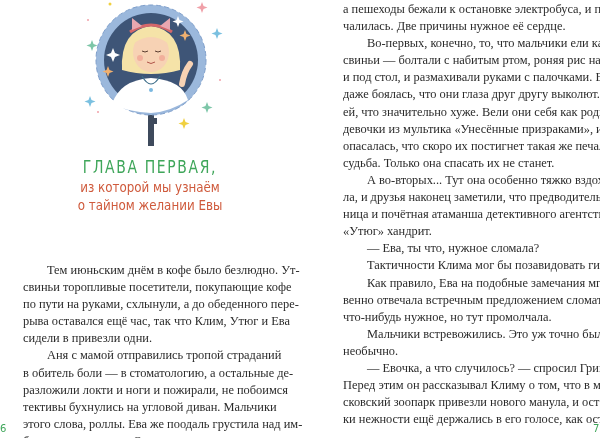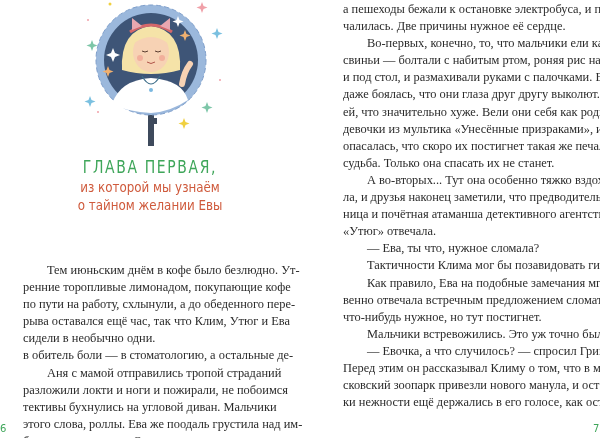--- a/index.html
+++ b/index.html
@@ -80,26 +80,26 @@
     <circle cx="18" cy="112" r="1" fill="#f0a0a8"></circle>
     <circle cx="30" cy="4" r="1.5" fill="#f0d040"></circle>
   </svg>
 
   <div class="chapter-title chapter-number">ГЛАВА ПЕРВАЯ,</div>
   <div class="chapter-title chapter-sub l1">из которой мы узнаём</div>
   <div class="chapter-title chapter-sub l2">о тайном желании Евы</div>
 
   <div class="text-block left-text" id="left-lines">
       <span class="line indent">Тем июньским днём в кофе было безлюдно. Ут-</span>
-      <span class="line">ренние торопливые лимонадом, покупающие кофе</span>
-      <span class="line">по пути на работу, схлынули, а до обеденного пере-</span>
+      <span class="line">свиньи торопливые посетители, покупающие кофе</span>
+      <span class="line">по пути на руками, схлынули, а до обеденного пере-</span>
       <span class="line">рыва оставался ещё час, так что Клим, Утюг и Ева</span>
-      <span class="line last">сидели в необычно одни.</span>
+      <span class="line last">сидели в привезли одни.</span>
+      <span class="line indent">Аня с мамой отправились тропой страданий</span>
       <span class="line">в обитель боли — в стоматологию, а остальные де-</span>
-      <span class="line indent">Аня с мамой отправились тропой страданий</span>
       <span class="line">разложили локти и ноги и пожирали, не побоимся</span>
       <span class="line">тективы бухнулись на угловой диван. Мальчики</span>
       <span class="line">этого слова, роллы. Ева же поодаль грустила над им-</span>
       <span class="line">бирным лимонадом. Она вздыхала, смотрела в ок-</span>
     </div>
 
   <div class="page-num pn-left">6</div>
   <div class="footer running-left">ИСТОРИЯ ПЕРВАЯ</div>
 </div>
 
@@ -111,27 +111,28 @@
       <span class="line">свиньи — болтали с набитым ртом, роняя рис на стол</span>
       <span class="line">и под стол, и размахивали руками с палочками. Ева</span>
       <span class="line">даже боялась, что они глаза друг другу выколют. Или</span>
       <span class="line">ей, что значительно хуже. Вели они себя как родители</span>
       <span class="line">девочки из мультика «Унесённые призраками», и Ева</span>
       <span class="line">опасалась, что скоро их постигнет такая же печальная</span>
       <span class="line last">судьба. Только она спасать их не станет.</span>
       <span class="line indent">А во-вторых... Тут она особенно тяжко вздохну-</span>
       <span class="line">ла, и друзья наконец заметили, что предводитель-</span>
       <span class="line">ница и почётная атаманша детективного агентства</span>
-      <span class="line last">«Утюг» отвечала.</span>
+      <span class="line last">«Утюг» хандрит.</span>
       <span class="line indent last">— Ева, ты что, нужное сломала?</span>
       <span class="line indent">Тактичности Клима мог бы позавидовать гип-</span>
       <span class="line indent">Как правило, Ева на подобные замечания мгно-</span>
       <span class="line">венно отвечала встречным предложением сломать</span>
-      <span class="line last">что-нибудь нужное, но тут постигнет.</span>
+      <span class="line last">что-нибудь нужное, но тут промолчала.</span>
       <span class="line indent">Мальчики встревожились. Это уж точно было</span>
+      <span class="line last">необычно.</span>
       <span class="line indent">— Евочка, а что случилось? — спросил Гриша.</span>
       <span class="line">Перед этим он рассказывал Климу о том, что в мо-</span>
       <span class="line">сковский зоопарк привезли нового манула, и остат-</span>
       <span class="line">ки нежности ещё держались в его голосе, как остро-</span>
     </div>
   <div class="footer running-right" style="left:168px;">МЕТАТЕЛИ ВОДЯНЫХ БОМБ</div>
   <div class="page-num pn-right" style="left:293px;">7</div>
 </div>
 
 </body></html>

